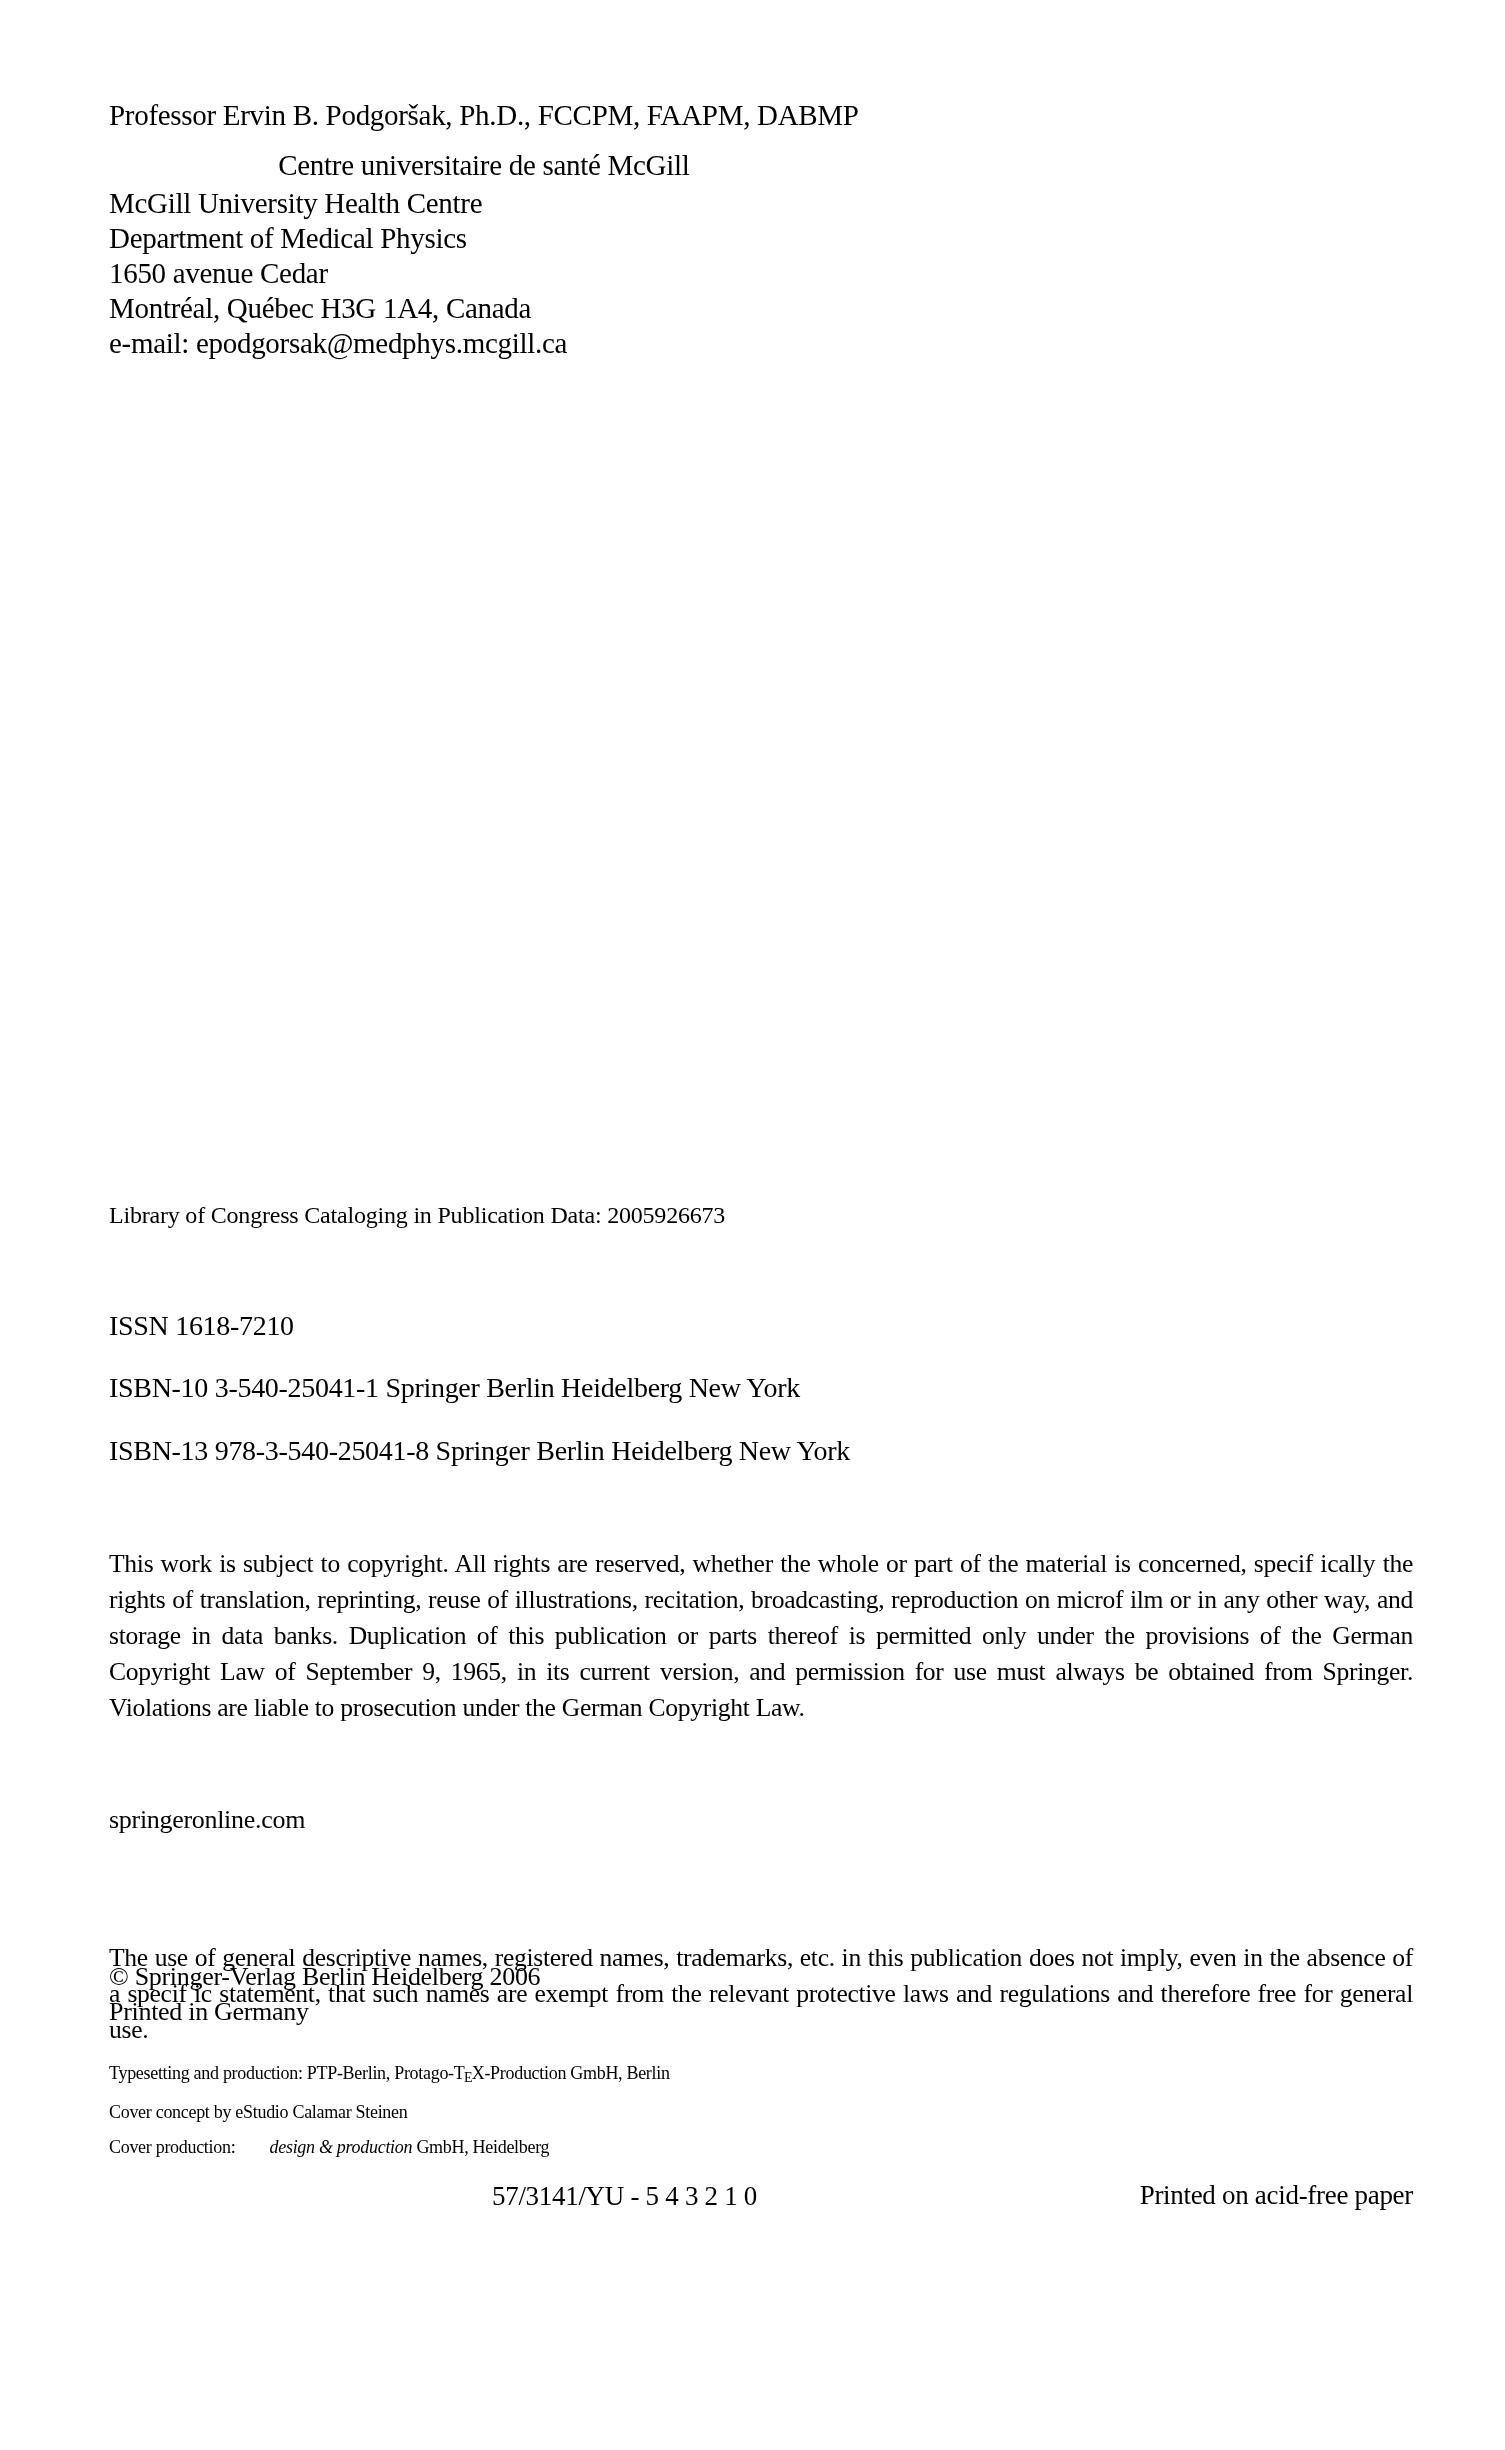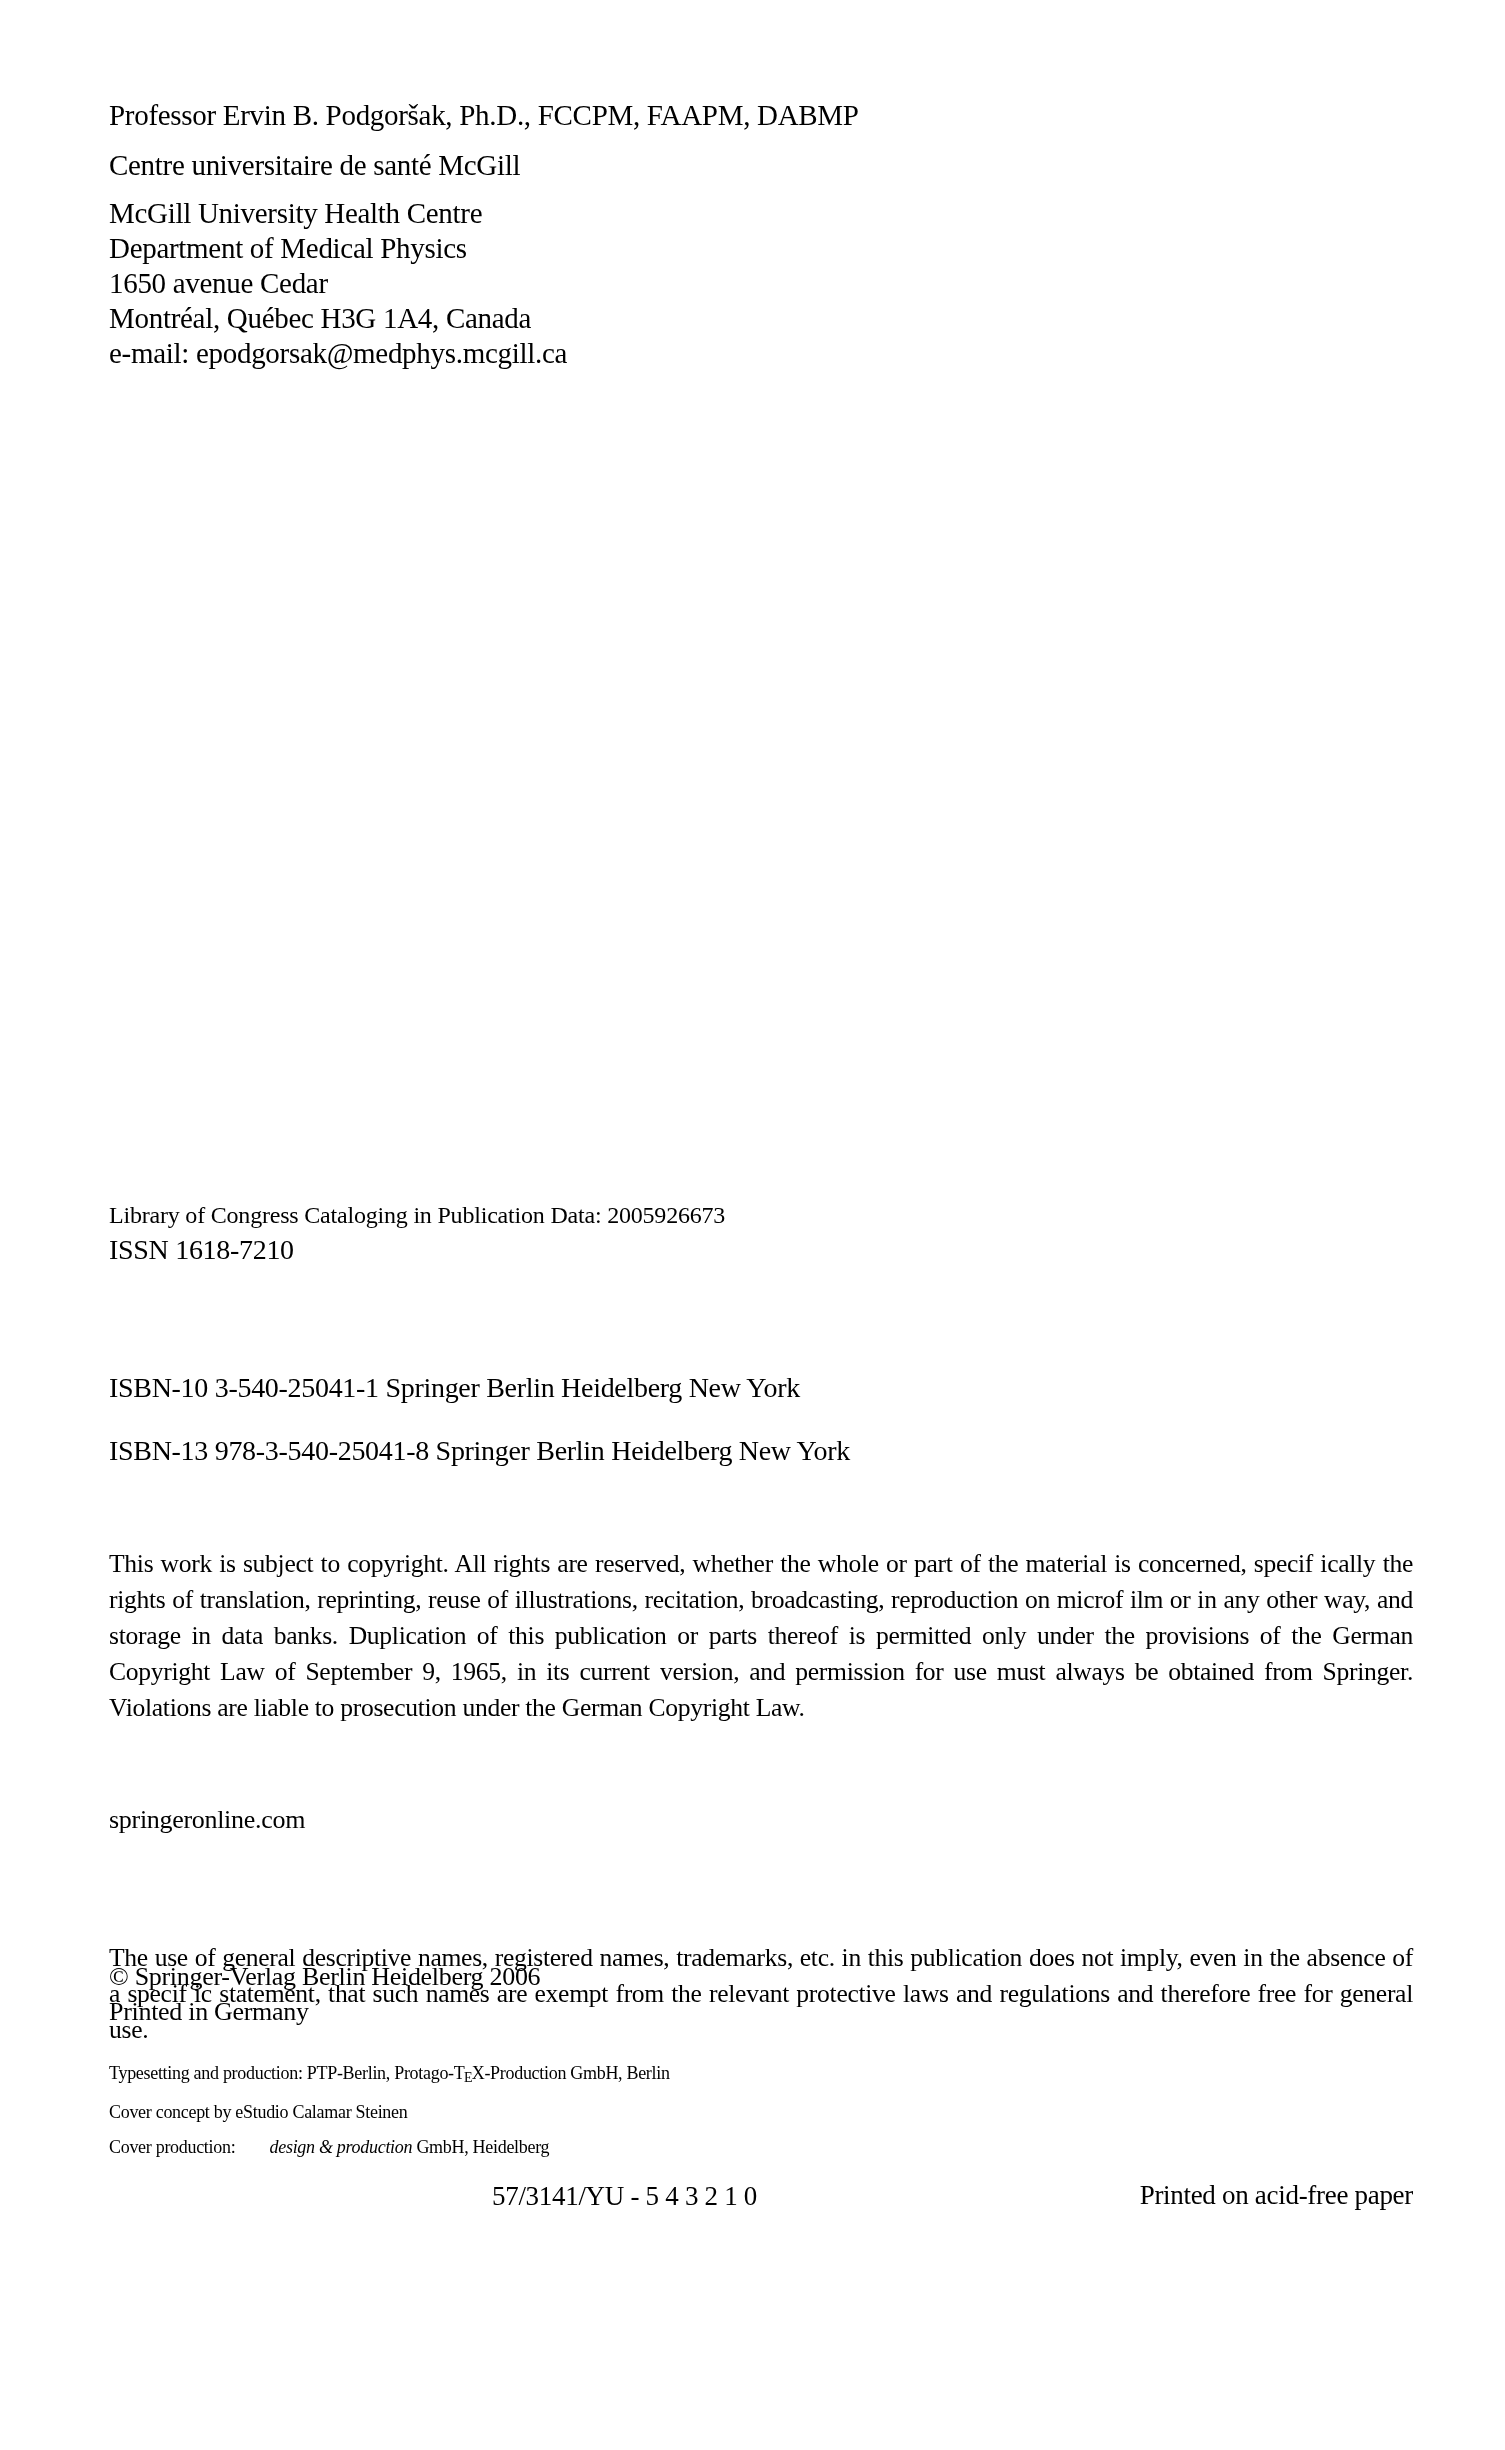--- a/index.html
+++ b/index.html
@@ -14,27 +14,27 @@
     background: #ffffff;
     color: #000000;
     font-family: "Liberation Serif", "DejaVu Serif", serif;
     overflow: hidden;
   }
   .block { position: absolute; left: 109px; }
 
   
   .author-block { top: 98px; font-size: 29px; line-height: 35px; letter-spacing: -0.3px; }
   .author-block .name-line { margin-bottom: 15px; }
-  .author-block .centre-line { margin-bottom: 13px; }
+  .author-block .centre-line { margin-bottom: 3px; text-align: center; }
 
   
   .loc-line { top: 1202px; font-size: 24px; letter-spacing: -0.2px; }
 
   
-  .issn-line   { top: 1234px; font-size: 28px; letter-spacing: -0.3px; }
+  .issn-line   { top: 1310px; font-size: 28px; letter-spacing: -0.3px; }
   .isbn10-line { top: 1372px; font-size: 28px; letter-spacing: -0.3px; }
   .isbn13-line { top: 1435px; font-size: 28px; letter-spacing: -0.3px; }
 
   
   .para {
     width: 1304px;
     font-size: 25.6px;
     line-height: 36px;
     text-align: justify;
     letter-spacing: -0.3px;

